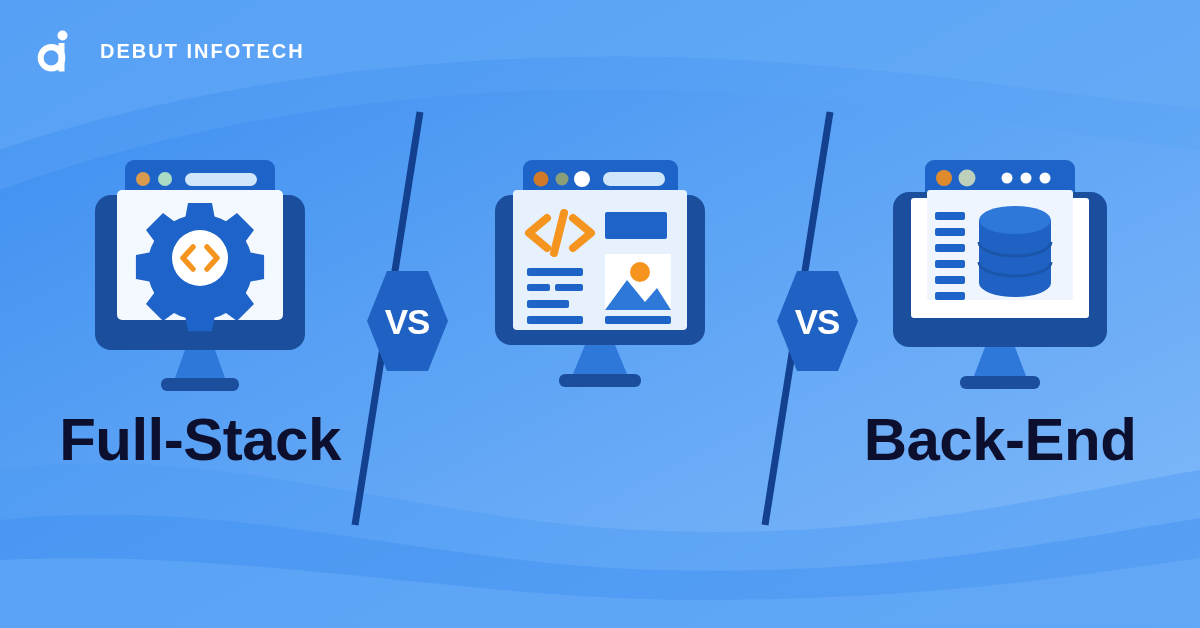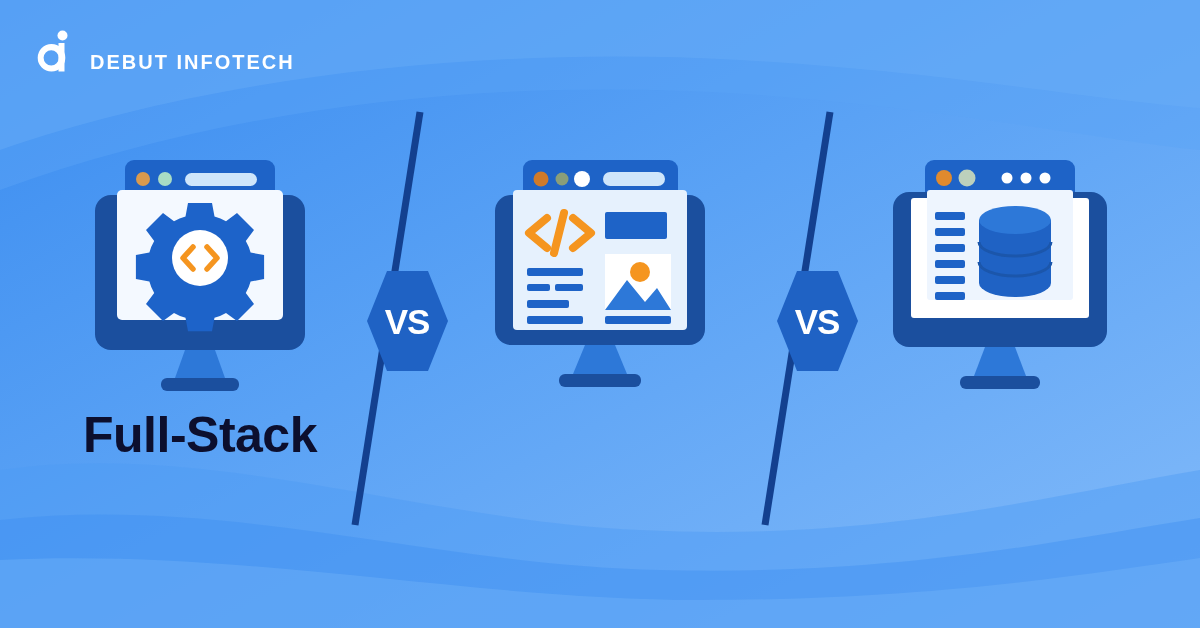--- a/index.html
+++ b/index.html
@@ -12,21 +12,21 @@
     position: relative;
     width: 1200px; height: 628px;
     background: linear-gradient(115deg, #3b8ef0 0%, #4a97f2 30%, #66a9f7 62%, #7db6f8 100%);
     overflow: hidden;
   }
   .bg-waves { position: absolute; inset: 0; width: 1200px; height: 628px; }
 
   
   .logo {
     position: absolute; left: 36px; top: 30px;
-    display: flex; align-items: flex-end; gap: 20px;
+    display: flex; align-items: center; gap: 30px;
   }
   .logo-mark { width: 34px; height: 42px; display: block; }
   .logo-text {
     color: #ffffff;
     font-size: 20px;
     font-weight: bold;
     letter-spacing: 2.0px;
     white-space: nowrap;
     line-height: 1;
   }
@@ -37,21 +37,21 @@
     display: flex;
   }
   .col {
     flex: 1 1 0;
     display: flex; flex-direction: column; align-items: center;
   }
   .art { height: 250px; display: flex; align-items: flex-start; justify-content: center; }
   .art svg { display: block; }
   .col-label {
     margin-top: 10px;
-    font-size: 50px;
+    font-size: 60px;
     font-weight: bold;
     color: #0c0f2e;
     letter-spacing: -0.5px;
     white-space: nowrap;
     line-height: 1;
   }
 
   
   .divider { position: absolute; top: 0; width: 200px; height: 628px; pointer-events: none; }
   .divider.d1 { left: 300px; }
@@ -192,20 +192,21 @@
           <g>
             <path d="M94,70 L94,133 a36,14 0 0 0 72,0 L166,70 Z" fill="#1f62c4"></path>
             <ellipse cx="130" cy="70" rx="36" ry="14" fill="#2d78d8"></ellipse>
             <path d="M94,92 a36,14 0 0 0 72,0" fill="none" stroke="#1b56ab" stroke-width="3"></path>
             <path d="M94,112 a36,14 0 0 0 72,0" fill="none" stroke="#1b56ab" stroke-width="3"></path>
           </g>
           <path d="M100,197 L130,197 L141,226 L89,226 Z" fill="#2d78d8"></path>
           <rect x="75" y="226" width="80" height="13" rx="6" fill="#1b4f9e"></rect>
         </svg>
       </div>
+      <div class="col-label">Back-End</div>
     </div>
 
   </div>
 
   <svg class="divider d1" viewBox="0 0 200 628">
     <line x1="120" y1="112" x2="55" y2="525" stroke="#13408f" stroke-width="7"></line>
     <polygon points="87,271 128,271 148,321 128,371 87,371 67,321" fill="#1f62c4"></polygon>
     <text class="vs-text" x="107" y="334" text-anchor="middle">VS</text>
   </svg>
 

